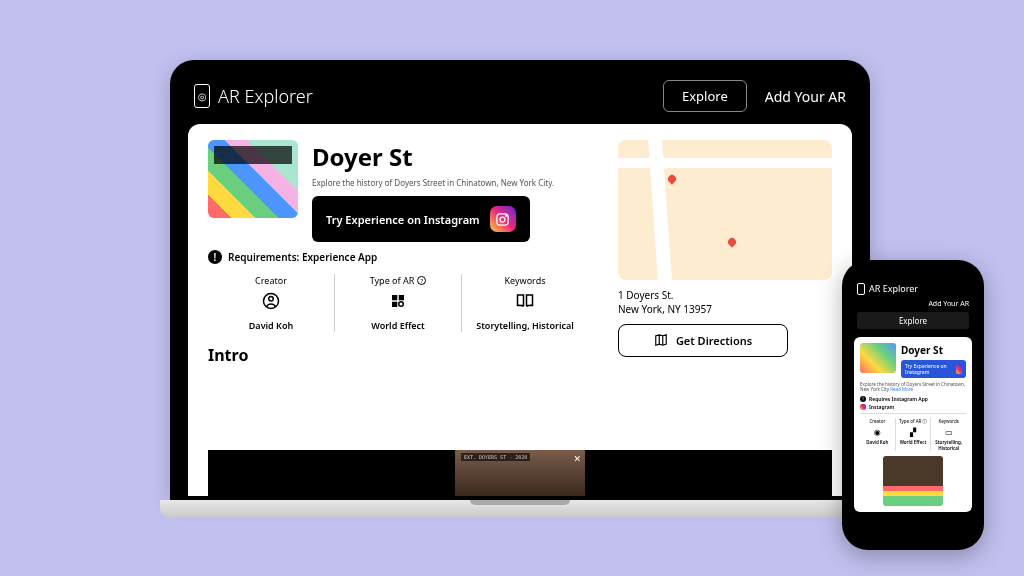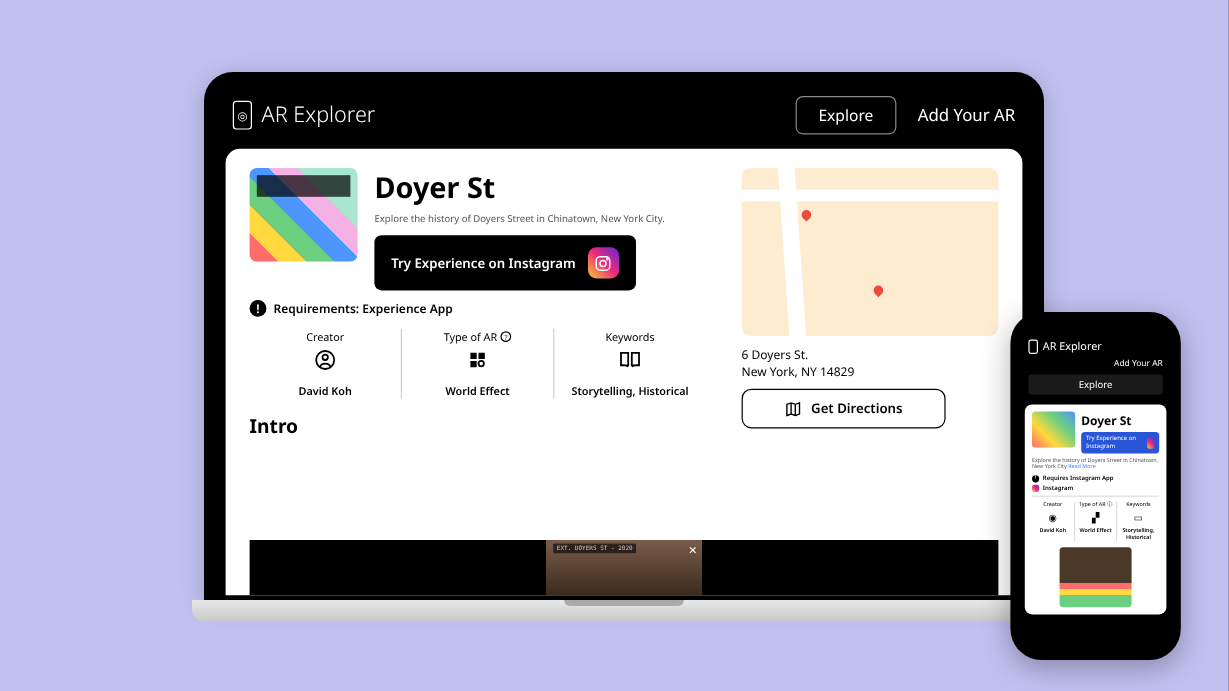--- a/index.html
+++ b/index.html
@@ -36,21 +36,21 @@
   .intro-h{font-size:16px;font-weight:700;margin-bottom:6px}
   .intro-p{font-size:10px;line-height:1.5}
   .link{color:#3b82f6;cursor:pointer}
   .right{flex:1}
   .map{width:100%;height:140px;border-radius:8px;background:#fdecd0;position:relative;margin-bottom:8px;overflow:hidden}
   .road{position:absolute;background:#fff}
   .r1{left:35px;top:0;width:14px;height:100%;transform:skewX(4deg)}
   .r2{left:0;top:18px;width:100%;height:10px}
   .pin{position:absolute;width:8px;height:8px;background:#e94b3c;border-radius:50% 50% 50% 0;transform:rotate(-45deg)}
   .addr{font-size:10px;line-height:1.4;margin-bottom:8px}
-  .dir{display:flex;align-items:flex-end;justify-content:center;gap:8px;border:1px solid #000;border-radius:8px;padding:8px 25px;font-size:11px;font-weight:600;cursor:pointer;width:170px}
+  .dir{display:flex;align-items:flex-start;justify-content:center;gap:8px;border:1px solid #000;border-radius:8px;padding:8px 25px;font-size:11px;font-weight:600;cursor:pointer;width:170px}
   .video-strip{position:absolute;bottom:0;left:20px;right:20px;height:46px;background:#000;display:flex;justify-content:center}
   .vframe{width:130px;height:100%;background:linear-gradient(#7a5c4a,#3a2a1e);position:relative}
   .vframe::before{content:"✕";position:absolute;top:2px;right:4px;color:#fff;font-size:9px}
   .vlabel{position:absolute;top:3px;left:6px;background:rgba(0,0,0,.6);color:#ccc;font-size:5px;padding:1px 3px;font-family:monospace}
 
   .phone{position:absolute;right:40px;bottom:26px;width:142px;height:290px;background:#000;border-radius:26px;padding:8px 7px;box-shadow:0 6px 24px rgba(0,0,0,.3)}
   .pscreen{width:100%;height:100%;background:#000;border-radius:20px;overflow:hidden;position:relative}
   .notch{position:absolute;top:2px;left:50%;transform:translateX(-50%);width:46px;height:10px;background:#000;border-radius:6px;z-index:5}
   .p-top{padding:14px 8px 4px;color:#fff;text-align:center}
   .p-brand{display:flex;align-items:center;gap:4px;justify-content:flex-start;font-size:9px;margin-bottom:4px}
@@ -147,22 +147,22 @@
           <div class="intro-h">Intro</div>
         </div>
         <div class="right">
           <div class="map">
             <div class="road r1"></div>
               <div class="road r2"></div>
             <div class="pin" style="left:50px;top:35px"></div>
             <div class="pin" style="left:110px;top:98px"></div>
           </div>
           <div class="addr">
-            <div>6 Doyers St.</div>
-            <div>New York, NY 14829</div>
+            <div>1 Doyers St.</div>
+            <div>New York, NY 13957</div>
           </div>
           <div class="dir">
             <svg width="14" height="14" viewBox="0 0 24 24" fill="none" stroke="#000" stroke-width="2">
                 <path d="M3 5l6-2 6 2 6-2v16l-6 2-6-2-6 2zM9 3v16M15 5v16"></path>
               </svg>
             <span>Get Directions</span>
           </div>
         </div>
       </div>
       <div class="video-strip">

